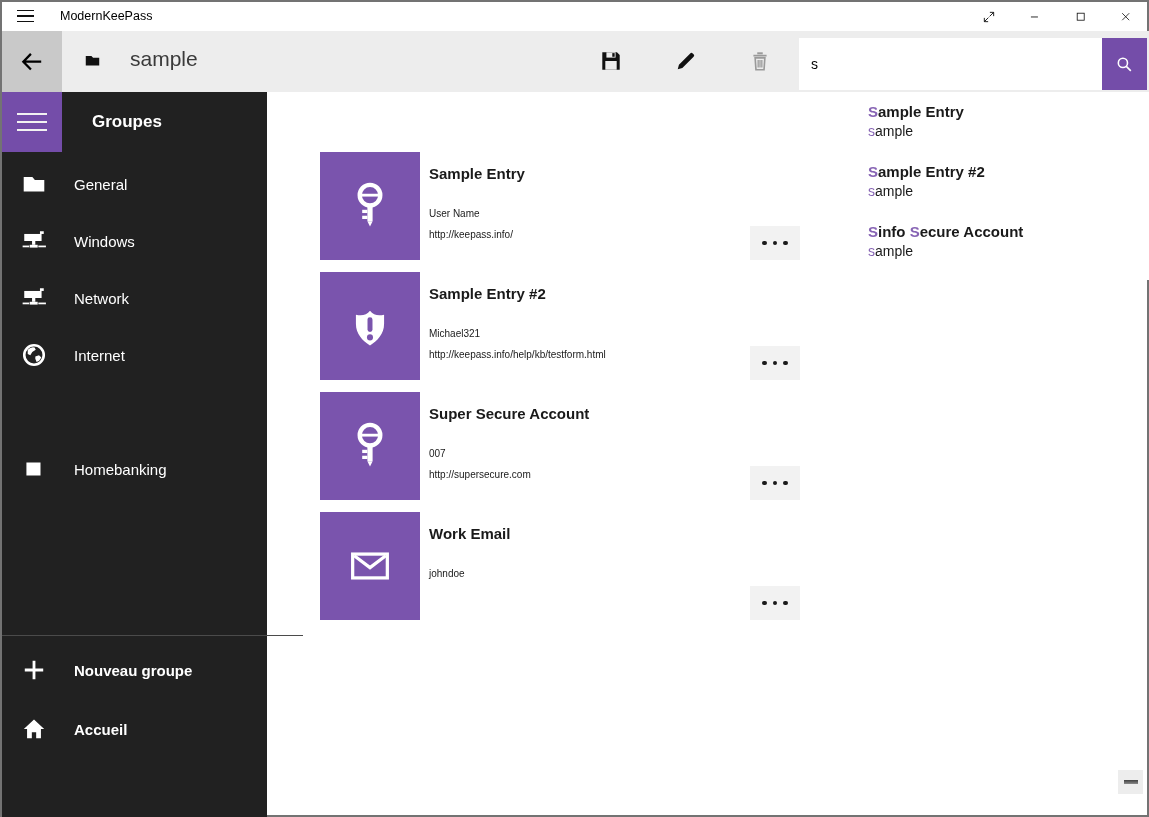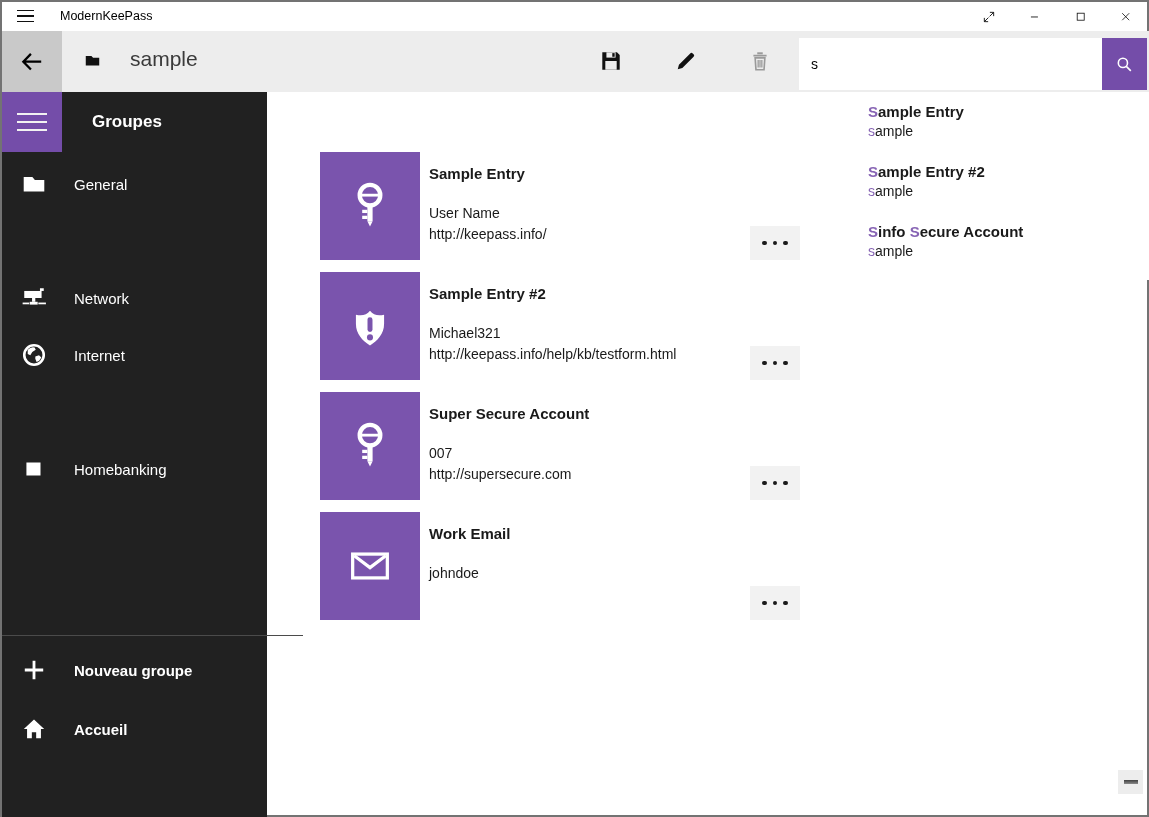--- a/index.html
+++ b/index.html
@@ -47,21 +47,21 @@
   .side-item .ic { width:26px; height:26px; margin-left:19px; flex:0 0 auto; }
   .side-item .lbl { margin-left:27px; font-size:15px; color:#fff; }
   .side-item.action .lbl { font-weight:700; }
   .side-divider { position:absolute; left:0; top:543px; width:301px; height:1px; background:#4b4b4b; }
 
   
   .entry-row { position:absolute; left:318px; width:480px; height:108px; }
   .tile { position:absolute; left:0; top:0; width:100px; height:108px; background:#7a54ad; display:flex; align-items:center; justify-content:center; }
   .tile svg { width:52px; height:52px; }
   .e-title { position:absolute; left:109px; top:13px; font-size:15px; font-weight:700; color:#1a1a1a; }
-  .e-details { position:absolute; left:109px; top:51px; font-size:14px; color:#1a1a1a; line-height:21px; }
+  .e-details { position:absolute; left:109px; top:51px; font-size:10px; color:#1a1a1a; line-height:21px; }
   .dots-btn { position:absolute; left:430px; top:74px; width:50px; height:34px; background:#f2f2f2; display:flex; align-items:center; justify-content:center; gap:6px; }
   .dots-btn i { display:block; width:4.5px; height:4.5px; border-radius:50%; background:#1a1a1a; }
 
   
   .zoomout { position:absolute; left:1116px; top:768px; width:25px; height:24px; background:#ededed; display:flex; align-items:center; justify-content:center; }
   .zoomout i { display:block; width:14px; height:4px; background:linear-gradient(#3f3f3f,#8a8a8a); }
 </style>
 </head>
 <body>
 
@@ -162,20 +162,33 @@
         <span></span>
         <span></span>
       </div>
     <div class="side-heading">Groupes</div>
 
     <div class="side-item" style="top:64px">
       <svg class="ic" viewBox="0 0 24 24">
           <path d="M2.5 5.5 h8 l2.3 2.7 H21.5 V19 H2.5 Z" fill="#fff"></path>
         </svg>
       <span class="lbl">General</span>
+    </div>
+    <div class="side-item" style="top:121px">
+      <svg class="ic" viewBox="0 0 24 24">
+          <g fill="#fff">
+            <rect x="3" y="5.5" width="16" height="6.5"></rect>
+            <rect x="17.5" y="3" width="3.5" height="2.5"></rect>
+            <rect x="10.2" y="12" width="3" height="3.5"></rect>
+            <rect x="8" y="15.5" width="7.4" height="2.6"></rect>
+            <rect x="1.5" y="16.2" width="6" height="1.6"></rect>
+            <rect x="16" y="16.2" width="7" height="1.6"></rect>
+          </g>
+        </svg>
+      <span class="lbl">Windows</span>
     </div>
     <div class="side-item" style="top:178px">
       <svg class="ic" viewBox="0 0 24 24">
           <g fill="#fff">
             <rect x="3" y="5.5" width="16" height="6.5"></rect>
             <rect x="17.5" y="3" width="3.5" height="2.5"></rect>
             <rect x="10.2" y="12" width="3" height="3.5"></rect>
             <rect x="8" y="15.5" width="7.4" height="2.6"></rect>
             <rect x="1.5" y="16.2" width="6" height="1.6"></rect>
             <rect x="16" y="16.2" width="7" height="1.6"></rect>

